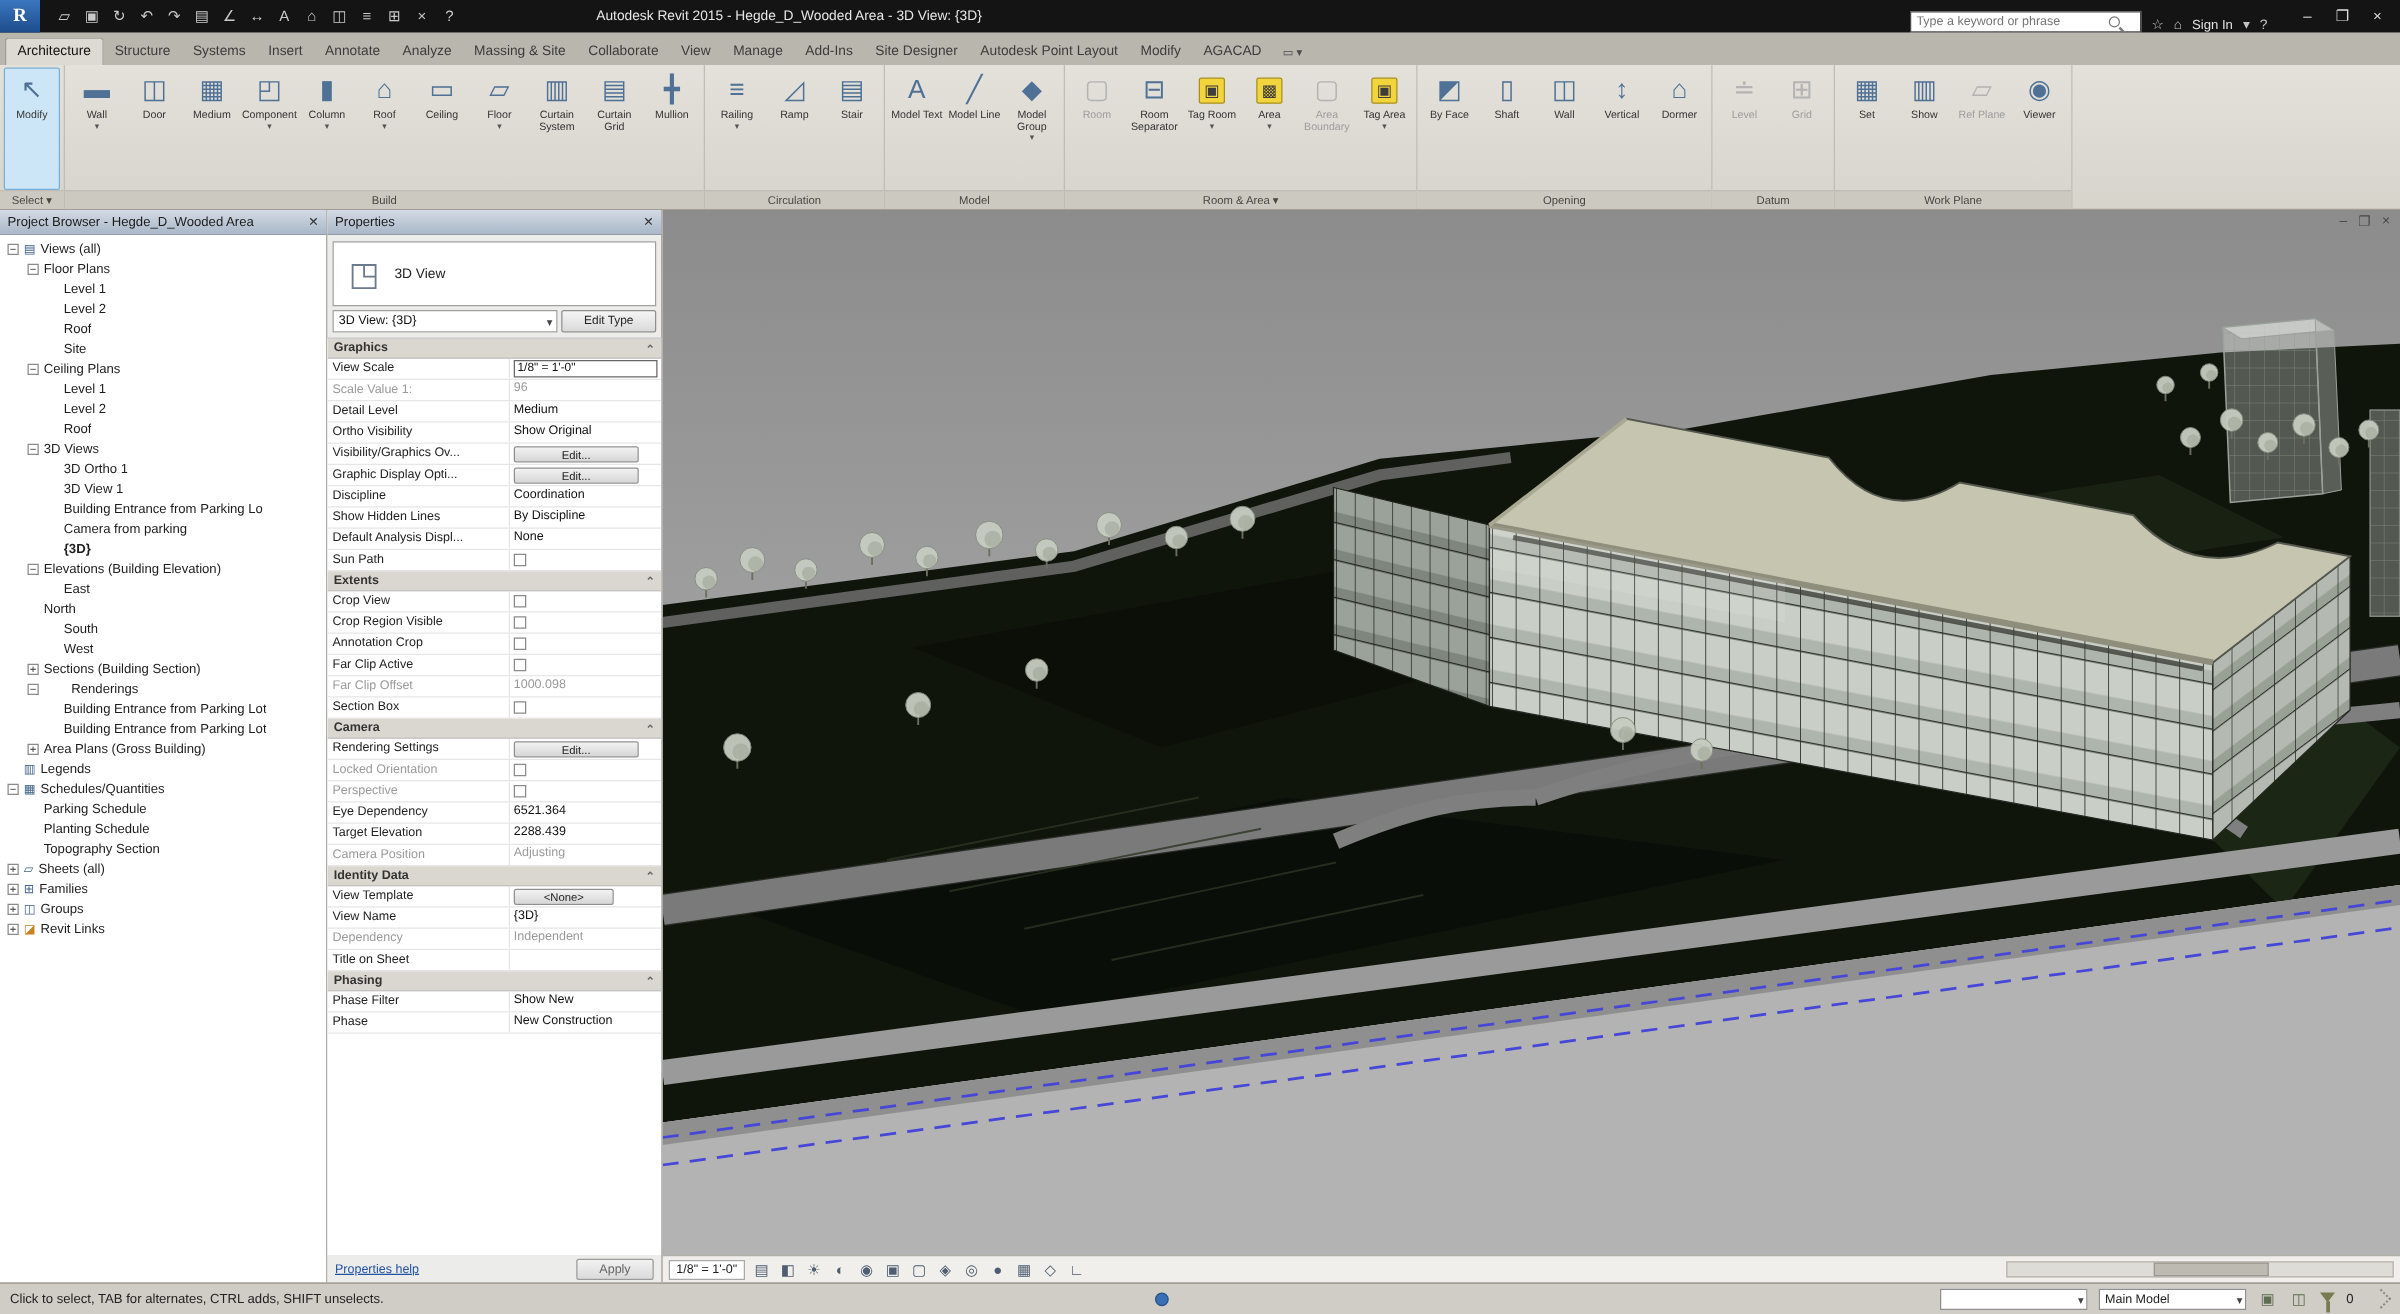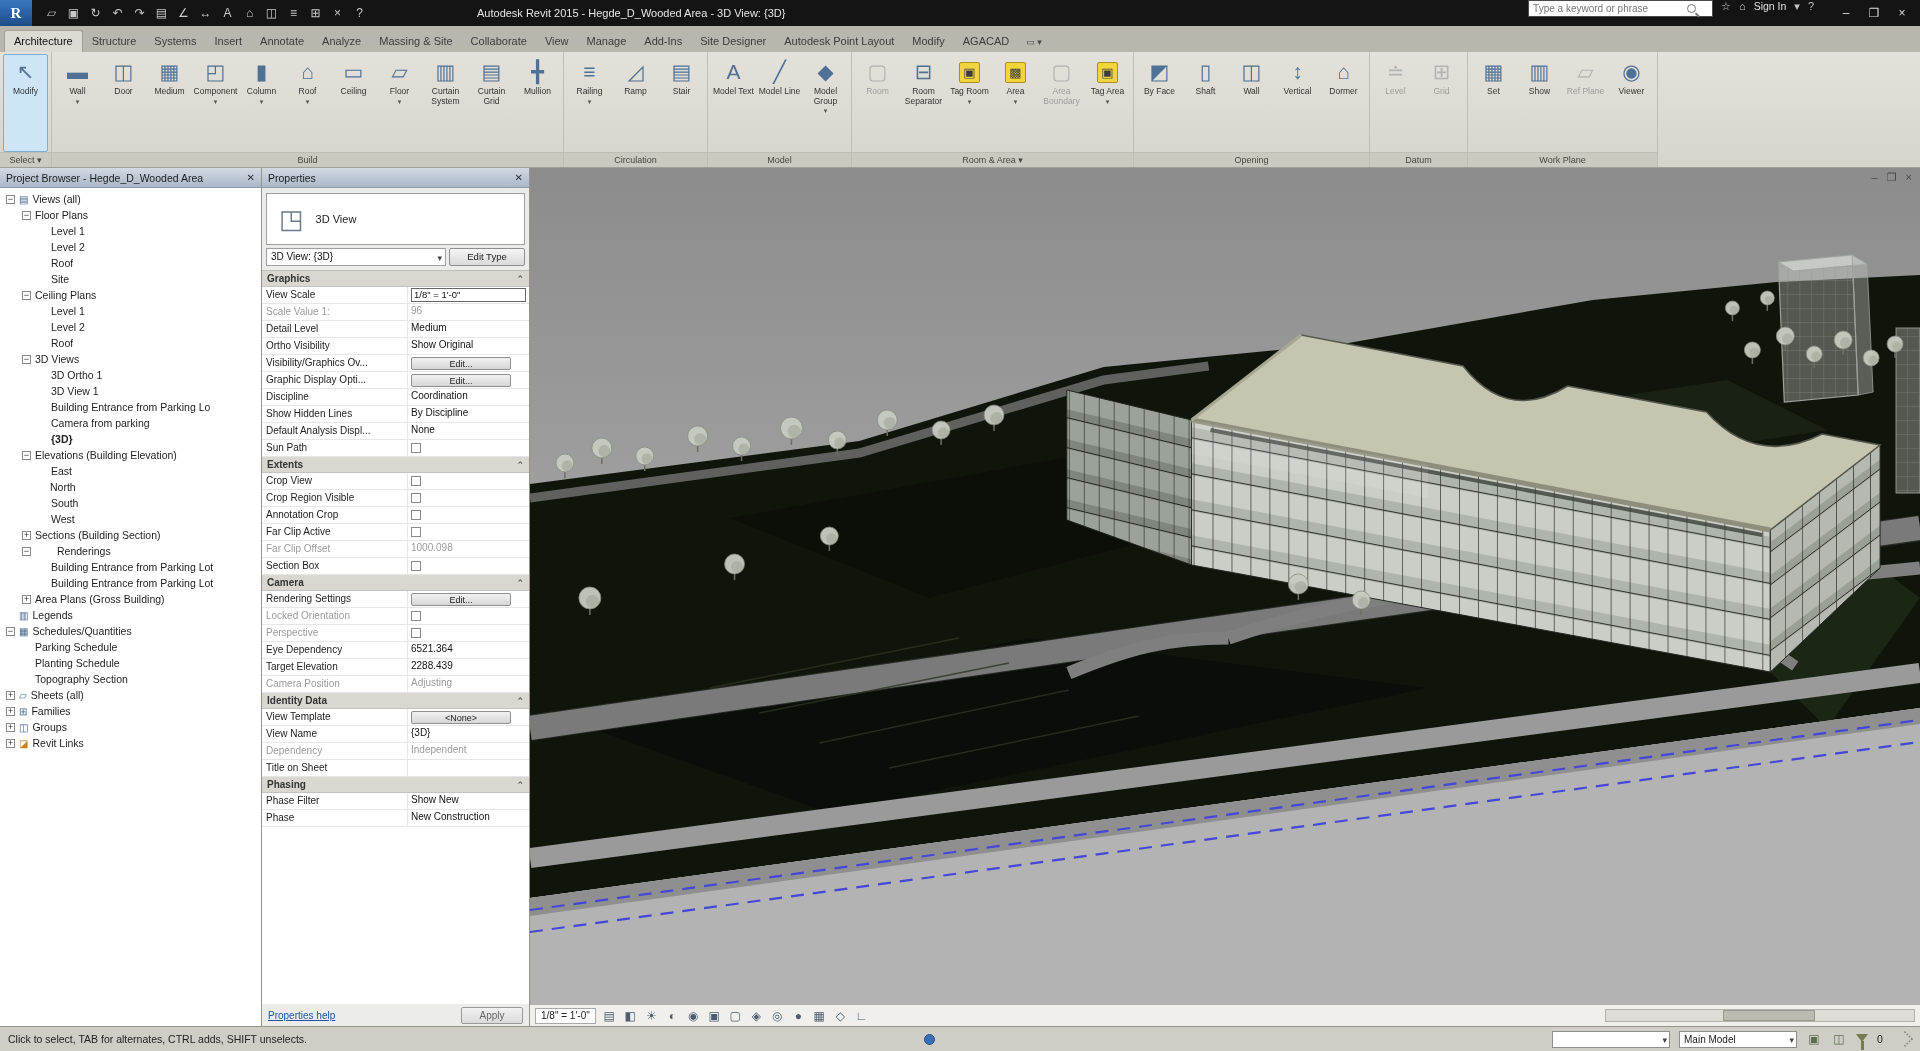--- a/index.html
+++ b/index.html
@@ -3,21 +3,21 @@
 <meta charset="utf-8">
 <style>
 *{margin:0;padding:0;box-sizing:border-box;font-family:"Liberation Sans",sans-serif}
 html,body{width:1920px;height:1051px;overflow:hidden;background:#d5d2cb}
 
 #titlebar{position:absolute;left:0;top:0;right:0;height:26px;background:#141414;display:flex;align-items:center;color:#ddd;z-index:30}
 .applogo{width:32px;height:26px;background:linear-gradient(#3a77c0,#1d4c8a);color:#fff;font-weight:bold;font-size:15px;text-align:center;line-height:26px;font-family:"Liberation Serif",serif}
 .qat{display:flex;gap:7px;margin-left:12px}
 .qi{font-size:12px;color:#c9c9c9;width:15px;text-align:center;line-height:26px}
 .tb-title{margin-left:110px;font-size:11px;color:#e6e6e6;white-space:nowrap}
-.tb-right{margin-left:auto;display:flex;align-items:flex-start;gap:8px;padding-right:4px}
+.tb-right{margin-left:auto;display:flex;align-items:flex-end;gap:8px;padding-right:4px}
 .search{display:flex;align-items:center;background:#fff;height:17px;width:185px;border:1px solid #4b4b4b}
 .search input{border:0;outline:none;font-size:10px;width:158px;padding:0 4px;color:#555;background:transparent}
 .mag{width:9px;height:9px;border:1.5px solid #777;border-radius:50%;position:relative;margin-right:6px}
 .mag:after{content:"";position:absolute;width:5px;height:1.5px;background:#777;transform:rotate(45deg);left:7px;top:9px}
 .tb-ic{color:#c4c4c4;font-size:11px}
 .signin{font-size:10.5px;color:#e0e0e0}
 .win-btns{display:flex;margin-left:10px}
 .wb{width:28px;text-align:center;color:#ddd;font-size:12px;line-height:26px}
 
 #tabrow{position:absolute;top:26px;left:0;right:0;height:26px;background:#b9b6ae;display:flex;align-items:flex-end;padding-left:4px;z-index:29}
@@ -413,21 +413,21 @@
         <span class="bold" style="overflow: hidden; text-overflow: clip;">{3D}</span>
       </div>
       <div class="ti" style="padding-left: 22px;">
         <span class="tog">−</span>
         <span style="overflow: hidden; text-overflow: clip;">Elevations (Building Elevation)</span>
       </div>
       <div class="ti" style="padding-left: 38px;">
         <span style="width: 13px; flex: 0 0 auto;"></span>
         <span style="overflow: hidden; text-overflow: clip;">East</span>
       </div>
-      <div class="ti" style="padding-left: 37px; text-align: center;">
+      <div class="ti" style="padding-left: 22px; text-align: center;">
         <span style="width: 13px; flex: 0 0 auto;"></span>
         <span style="overflow: hidden; text-overflow: clip;">North</span>
       </div>
       <div class="ti" style="padding-left: 38px;">
         <span style="width: 13px; flex: 0 0 auto;"></span>
         <span style="overflow: hidden; text-overflow: clip;">South</span>
       </div>
       <div class="ti" style="padding-left: 38px;">
         <span style="width: 13px; flex: 0 0 auto;"></span>
         <span style="overflow: hidden; text-overflow: clip;">West</span>
@@ -635,21 +635,21 @@
         <div class="plab dis">Camera Position</div>
         <div class="pval dis">Adjusting</div>
       </div>
       <div class="sech">
         <span>Identity Data</span>
         <span class="car">⌃</span>
       </div>
       <div class="prow">
         <div class="plab">View Template</div>
         <div class="pval">
-          <div class="pbtn" style="width: 100px;">&lt;None&gt;</div>
+          <div class="pbtn" style="width: 80px;">&lt;None&gt;</div>
         </div>
       </div>
       <div class="prow">
         <div class="plab">View Name</div>
         <div class="pval">{3D}</div>
       </div>
       <div class="prow">
         <div class="plab dis">Dependency</div>
         <div class="pval dis">Independent</div>
       </div>

